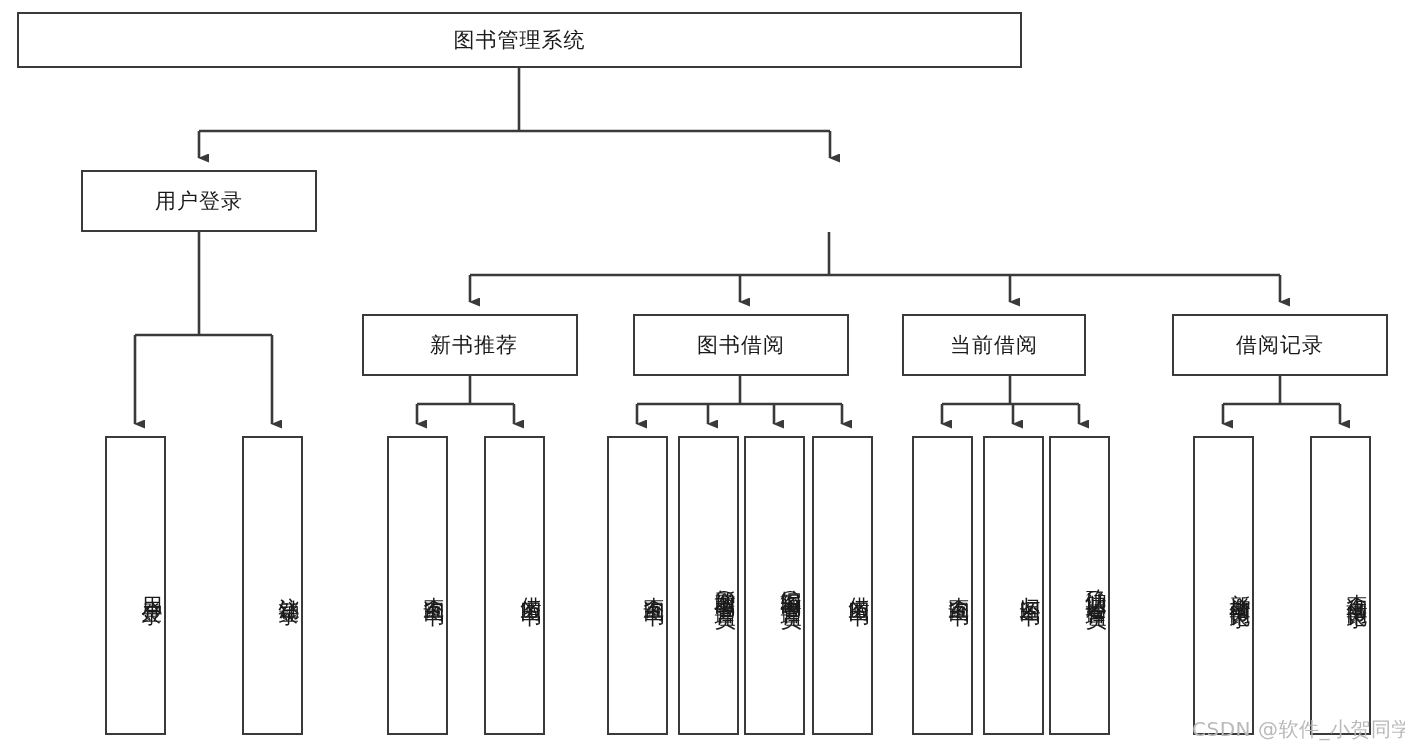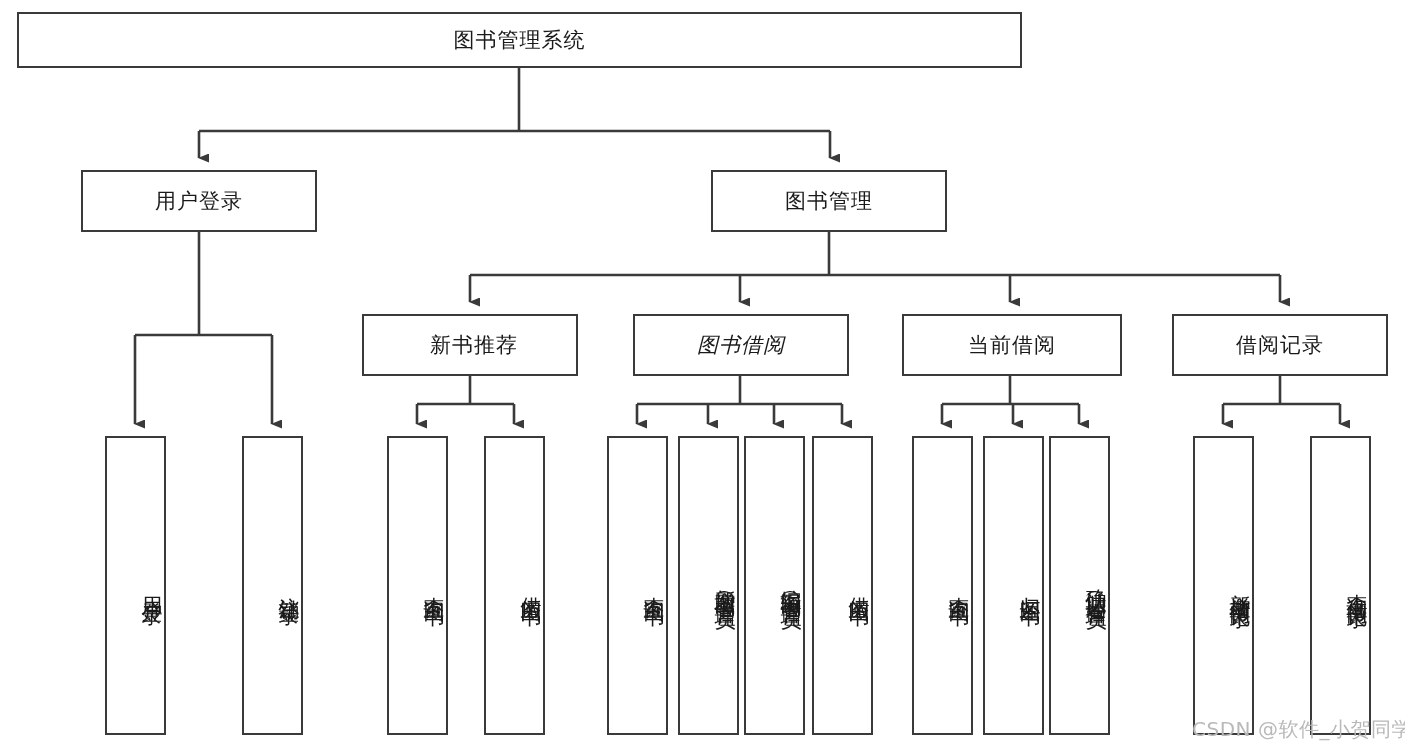--- a/index.html
+++ b/index.html
@@ -120,31 +120,28 @@
     </g>
   </svg>
 
   <div class="node h" style="left:17px; top:12px; width:1005px; height:56px;">
     <span>图书管理系统</span>
   </div>
 
   <div class="node h" style="left:81px; top:170px; width:236px; height:62px;">
     <span>用户登录</span>
   </div>
-  <div class="node h" style="left:711px; top:170px; width:236px; height:62px;">
-    <span>图书管理</span>
-  </div>
 
   <div class="node h" style="left:362px; top:314px; width:216px; height:62px;padding-left:8px;">
     <span>新书推荐</span>
   </div>
-  <div class="node h" style="left:633px; top:314px; width:216px; height:62px;font-style:italic;">
+  <div class="node h" style="left:633px; top:314px; width:216px; height:62px;">
     <span>图书借阅</span>
   </div>
-  <div class="node h" style="left:902px; top:314px; width:220px; height:62px;">
+  <div class="node h" style="left:902px; top:314px; width:184px; height:62px;">
     <span>当前借阅</span>
   </div>
   <div class="node h" style="left:1172px; top:314px; width:216px; height:62px;">
     <span>借阅记录</span>
   </div>
 
   <div class="node v" style="left:105px; top:436px; width:61px; height:299px;">
     <span class="vtxt">用户登录</span>
   </div>
   <div class="node v" style="left:242px; top:436px; width:61px; height:299px;">

